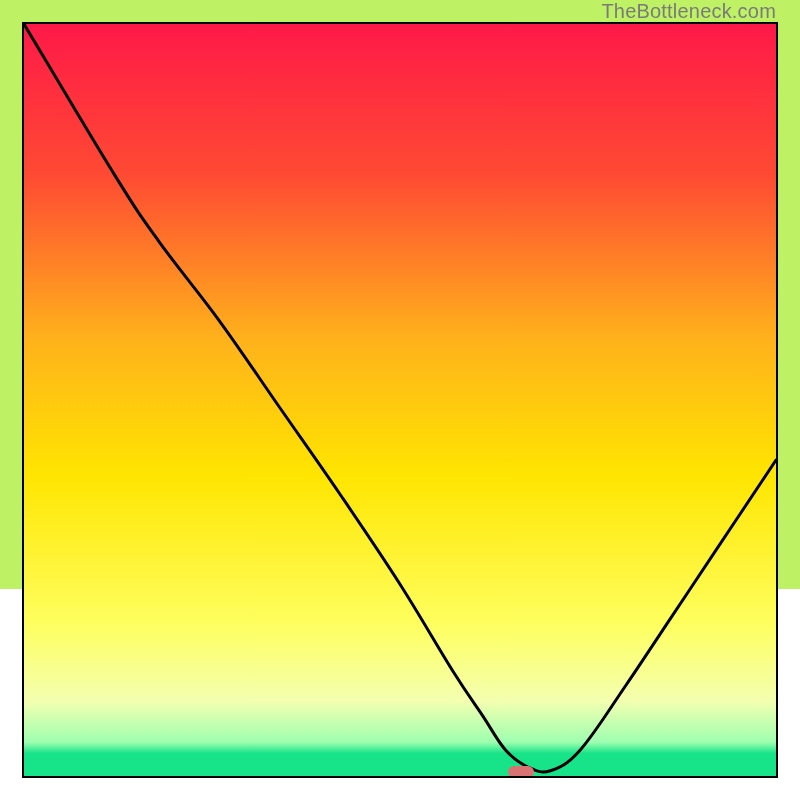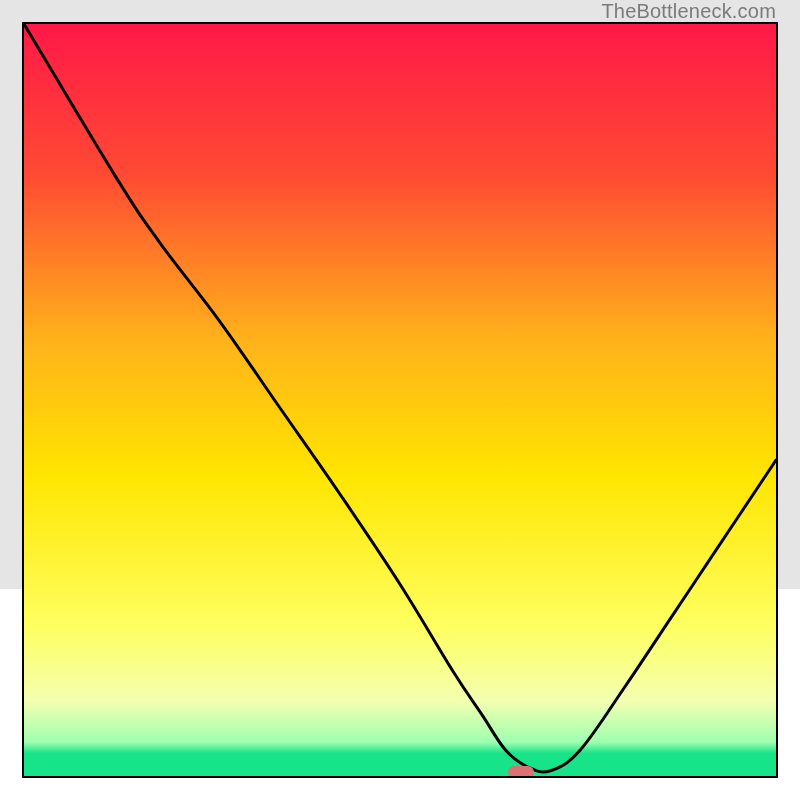--- a/index.html
+++ b/index.html
@@ -1,21 +1,21 @@
 <!DOCTYPE html>
 <html><head>
 <meta charset="utf-8">
 <style>
   * { margin: 0; padding: 0; box-sizing: border-box; }
   html, body { width: 800px; height: 800px; overflow: hidden; }
   .container {
     width: 800px;
     height: 589px;
     position: relative;
-    background: #e5e5e5;
+    background: #bef264;
   }
   .frame {
     position: absolute;
     left: 22px;
     top: 22px;
     width: 756px;
     height: 756px;
     border: 2px solid #000;
     overflow: hidden;
   }

